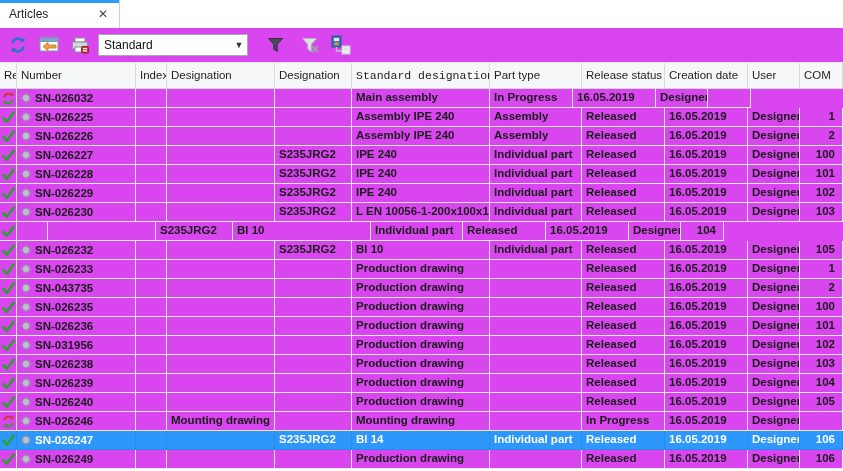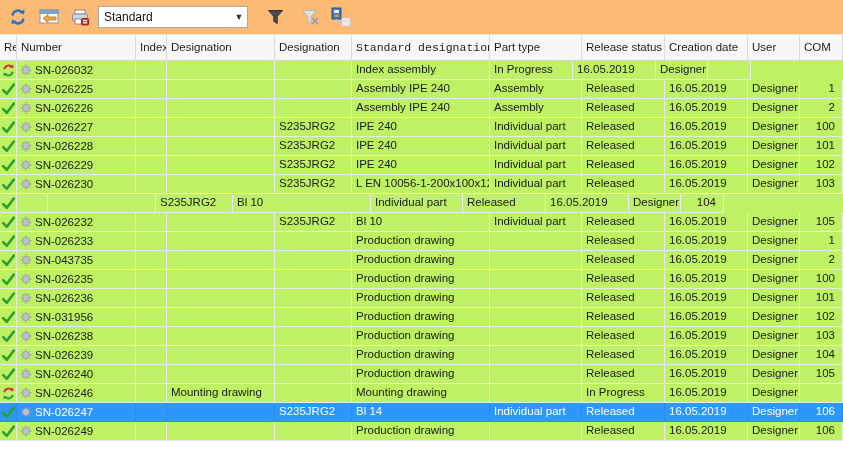--- a/index.html
+++ b/index.html
@@ -7,48 +7,55 @@
        font-family:"Liberation Sans","DejaVu Sans",sans-serif;color:#1a1a1a;font-size:12px;
        -webkit-font-smoothing:antialiased;}
   
   .tabbar{height:28px;display:flex;align-items:stretch;background:#fff;}
   .tab{position:relative;width:101px;display:flex;align-items:center;padding:0 9px;
        border-right:1px solid #cfcfcf;background:#fff;cursor:default;}
   .tab-accent{position:absolute;top:0;left:0;right:0;height:3px;background:#2d9bf0;}
   .tab-title{font-size:12px;color:#222;}
   .tab-close{margin-left:auto;font-size:12px;color:#444;line-height:12px;padding:1px 2px;}
   
-  .toolbar{height:34px;display:flex;align-items:center;padding-left:5px;background:#fdba74;}
+  .toolbar{height:34px;display:flex;align-items:center;padding-left:5px;background:#d946ef;}
   .tbtn{width:26px;height:26px;display:flex;align-items:center;justify-content:center;flex:0 0 auto;}
   .combo{box-sizing:border-box;width:150px;height:22px;margin-left:6px;border:1px solid #a3a9b1;
          background:#fff;display:flex;align-items:center;padding-left:5px;}
   .combo-value{flex:1;font-size:12px;color:#111;}
   .combo-arrow{width:16px;text-align:center;font-size:9px;color:#333;}
   .sp12{margin-left:14px;} .sp8{margin-left:9px;} .sp6{margin-left:5px;}
   
   .grid{border-top:1px solid #e6e6e6;}
   .gridhead{display:flex;height:26px;background:#f6f7f8;border-bottom:1px solid #d6d6d6;box-sizing:border-box;}
   .th{box-sizing:border-box;flex:0 0 auto;border-right:1px solid #dadada;padding:6px 3px 0 4px;
       font-size:11.5px;color:#1e1e1e;white-space:nowrap;overflow:hidden;}
   .th.right{text-align:left;}
-  .tr{display:flex;height:19px;background:#bef264;}
+  .tr{display:flex;height:19px;background:#d946ef;font-weight:bold;}
   .td{box-sizing:border-box;flex:0 0 auto;border-right:1px solid #eaeaea;border-bottom:1px solid #eaeaea;
       padding:0 3px 0 4px;font-size:11.5px;line-height:17px;white-space:nowrap;overflow:hidden;}
   .td.right{text-align:right;padding-right:7px;}
   .td.c-status{padding:0;display:flex;align-items:center;justify-content:center;}
   .td.c-number{display:flex;align-items:center;gap:3px;padding-left:3px;}
   .tr.selected .td{background:#2e97fc;color:#fff;border-right-color:#2b8ce8;border-bottom-color:#2b8ce8;}
   .icon12{width:13px;height:13px;display:block;}
   .gear{width:12px;height:12px;display:block;flex:0 0 auto;}
 </style>
 </head>
 <body>
 
 <div class="app">
 
+  <div class="tabbar">
+    <div class="tab">
+      <span class="tab-accent"></span>
+      <span class="tab-title">Articles</span>
+      <span class="tab-close">✕</span>
+    </div>
+  </div>
 
   <div class="toolbar">
     <div class="tbtn">
       <svg width="18" height="18" viewBox="0 0 18 18">
         <path d="M3.5 7.5 A5.5 5.5 0 0 1 13.5 5" fill="none" stroke="#2f74c0" stroke-width="2.4"></path>
         <path d="M15.6 1.4 L15 6.6 L10.2 4.4 Z" fill="#2f74c0"></path>
         <path d="M14.5 10.5 A5.5 5.5 0 0 1 4.5 13" fill="none" stroke="#2f74c0" stroke-width="2.4"></path>
         <path d="M2.4 16.6 L3 11.4 L7.8 13.6 Z" fill="#2f74c0"></path>
       </svg>
     </div>
@@ -132,21 +139,21 @@
               <line x1="8.5" y1="3.5" x2="9.9" y2="2.1"></line>
     </g>
     <circle cx="6" cy="6" r="3.4" fill="#ccd0da" stroke="#9298a8"></circle>
     <circle cx="6" cy="6" r="1.3" fill="#f2f3f6" stroke="#9298a8" stroke-width="0.8"></circle>
   </svg>
           <span>SN-026032</span>
         </div>
         <div class="td c-index" style="width: 31px;"></div>
         <div class="td c-designation1" style="width: 108px;"></div>
         <div class="td c-designation2" style="width: 77px;"></div>
-        <div class="td c-std" style="width: 138px;">Index assembly</div>
+        <div class="td c-std" style="width: 138px;">Main assembly</div>
         <div class="td c-release_status" style="width: 83px;">In Progress</div>
         <div class="td c-creation_date" style="width: 83px;">16.05.2019</div>
         <div class="td c-user" style="width: 52px;">Designer1</div>
         <div class="td c-com right" style="width: 43px;"></div>
       </div>
       <div class="tr">
         <div class="td c-status" style="width: 17px;">
           <svg class="icon12" viewBox="0 0 13 13">
     <path d="M1.2 7.2 L4.8 10.8 L11.8 1.6" fill="none" stroke="#2f9e32" stroke-width="2.6" stroke-linecap="round" stroke-linejoin="round"></path>
   </svg>

